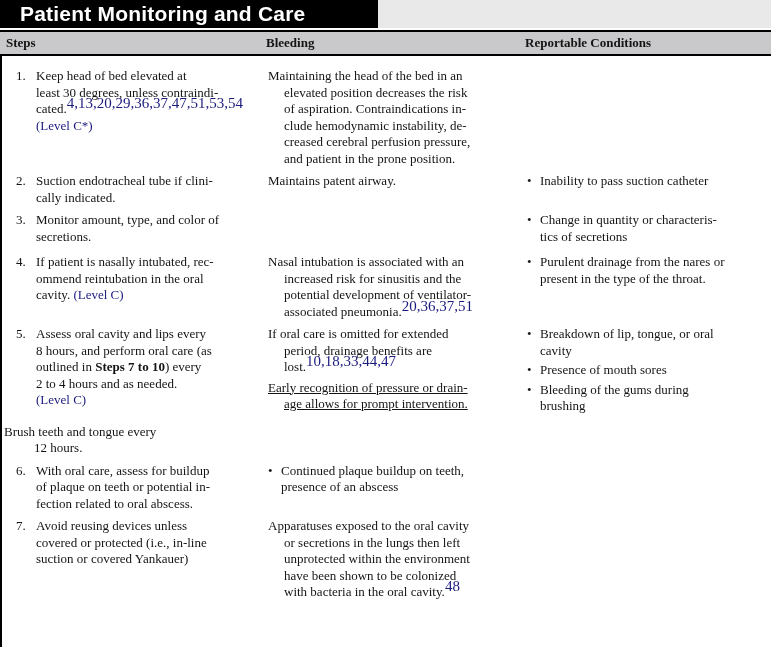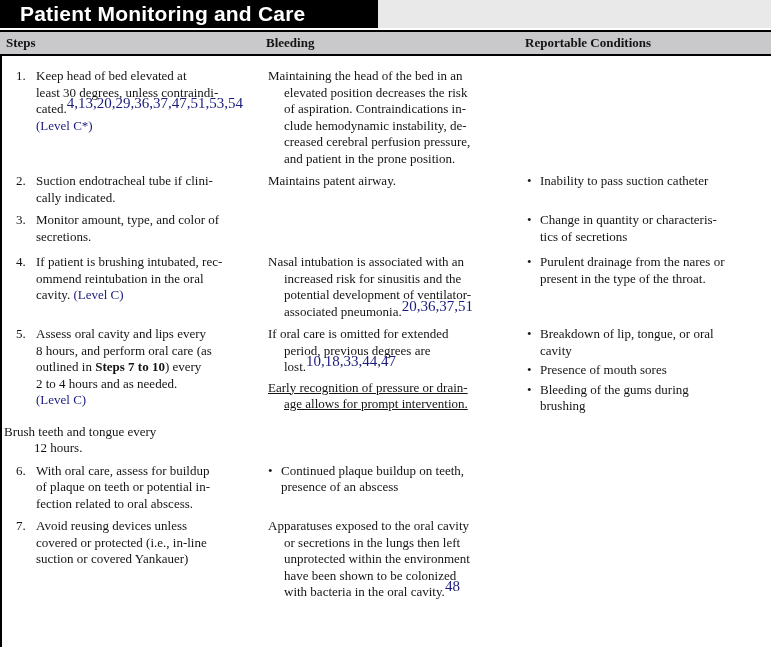--- a/index.html
+++ b/index.html
@@ -129,21 +129,21 @@
           <span class="rep-text">Change in quantity or characteris-
 tics of secretions</span>
         </div>
       </div>
     </div>
 
     <div class="trow">
       <div class="cell c-steps">
         <div class="step">
           <span class="num">4.</span>
-          <div class="step-body"><span>If patient is brushing intubated, rec-
+          <div class="step-body"><span>If patient is nasally intubated, rec-
 ommend reintubation in the oral
 cavity. </span><span class="navy">(Level C)</span></div>
         </div>
       </div>
       <div class="cell c-rat">
         <p class="rat-p"><span>Nasal intubation is associated with an
 increased risk for sinusitis and the
 potential development of ventilator-
 associated pneumonia.</span><sup class="ref">20,36,37,51</sup></p>
       </div>
@@ -161,21 +161,21 @@
         <div class="step">
           <span class="num">5.</span>
           <div class="step-body"><span>Assess oral cavity and lips every
 8 hours, and perform oral care (as
 outlined in </span><b class="inbold">Steps 7 to 10</b><span>) every
 2 to 4 hours and as needed.</span><br><span class="navy">(Level C)</span></div>
         </div>
       </div>
       <div class="cell c-rat">
         <p class="rat-p"><span>If oral care is omitted for extended
-period, previous degrees are
+period, drainage benefits are
 lost.</span><sup class="ref">10,18,33,44,47</sup></p>
         <p class="rat-p">Early recognition of pressure or drain-
 age allows for prompt intervention.</p>
       </div>
       <div class="cell c-rep">
         <div class="rep-item">
           <span class="marker">•</span>
           <span class="rep-text">Breakdown of lip, tongue, or oral
 cavity</span>
         </div>

